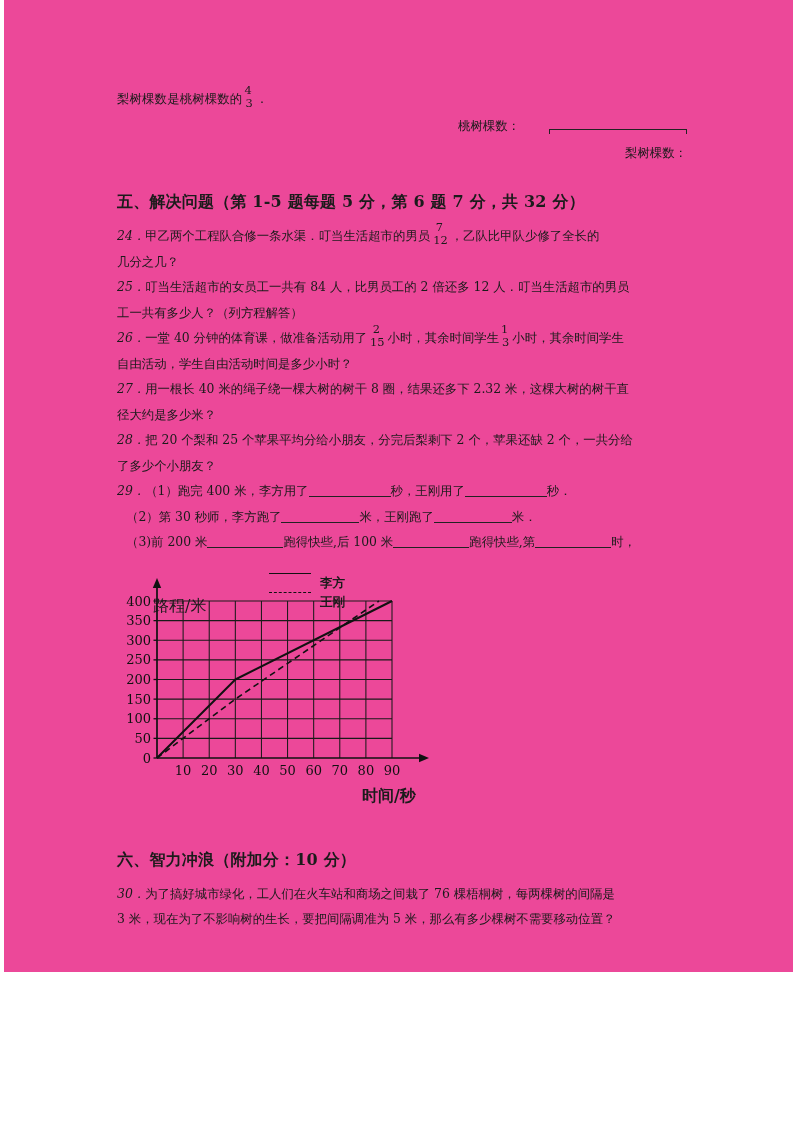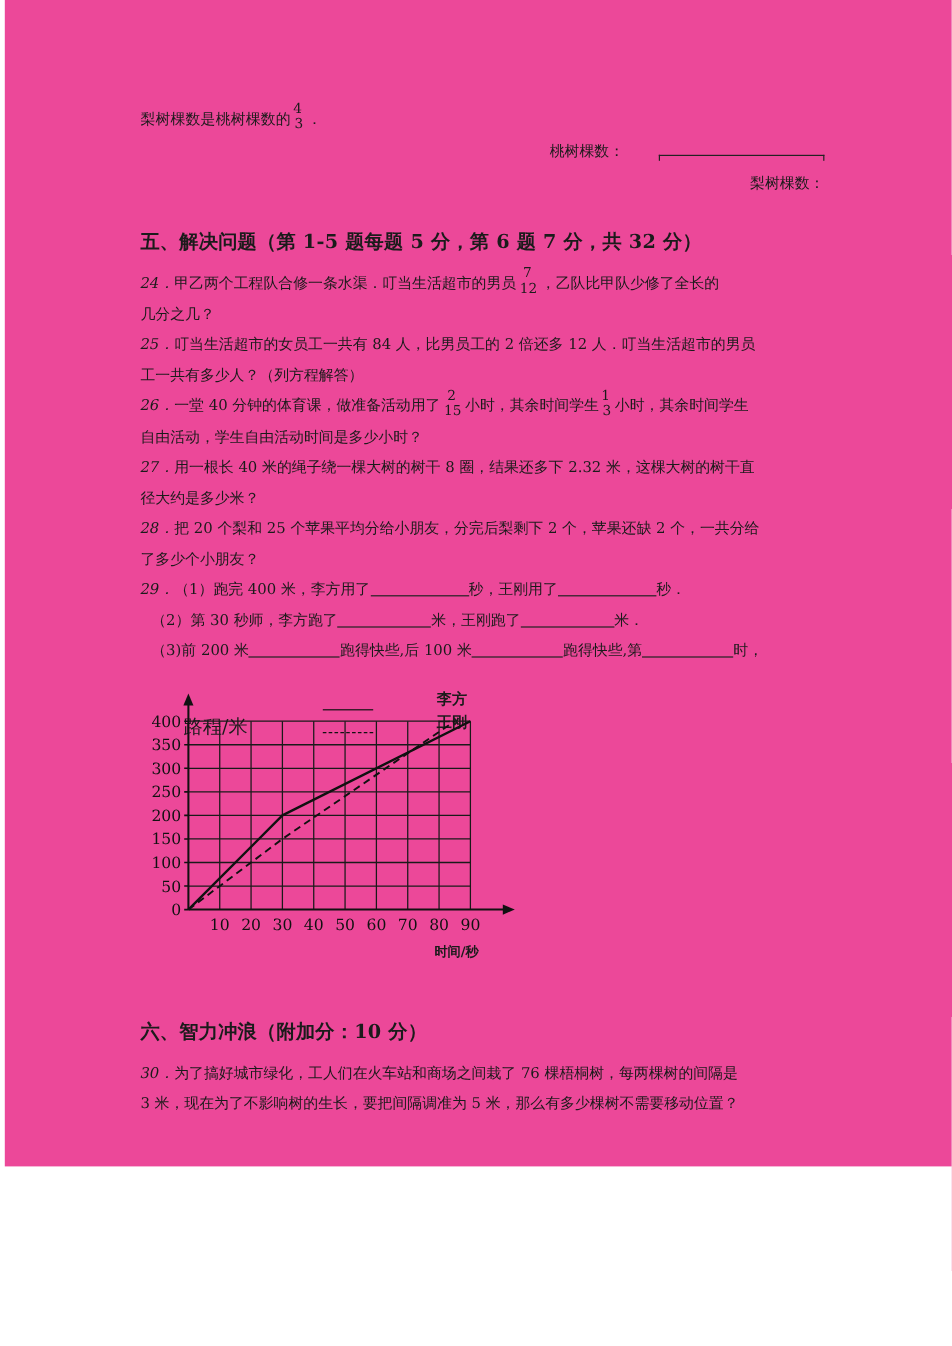--- a/index.html
+++ b/index.html
@@ -134,23 +134,22 @@
   }
   .legend {
     position: absolute;
     left: 152px;
     top: 0px;
     font-size: 12.6px;
     line-height: 19px;
   }
   .legend .row {
     display: flex;
-    align-items: flex-end;
+    align-items: flex-start;
     height: 19px;
-    gap: 44px;
   }
   .legend .swatch {
     width: 42px;
     height: 0;
     margin-right: 9px;
     border-top: 1.6px solid #111;
   }
   .legend .swatch.dash {
     border-top: 1.5px dashed #111;
   }
@@ -164,21 +163,21 @@
     left: 36px;
     top: 23px;
     font-size: 16px;
     font-weight: 400;
     white-space: nowrap;
   }
   .xlab {
     position: absolute;
     left: 245px;
     top: 213px;
-    font-size: 11px;
+    font-size: 16px;
     font-weight: 700;
     white-space: nowrap;
   }
   .plot-svg {
     position: absolute;
     left: 0;
     top: 0;
   }
   .tick-txt {
     font-family: "DejaVu Serif", "Liberation Serif", serif;

